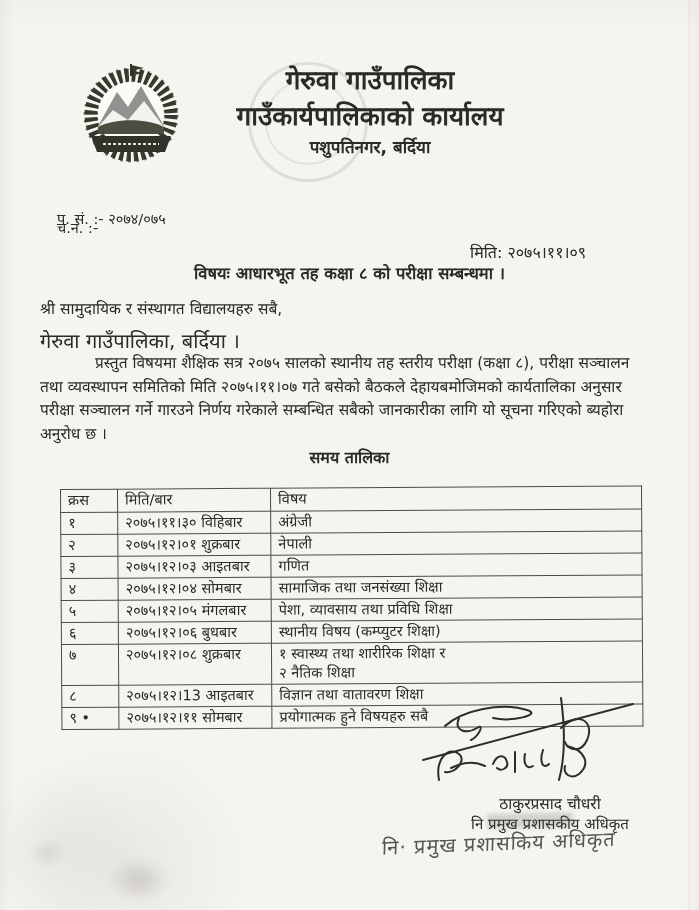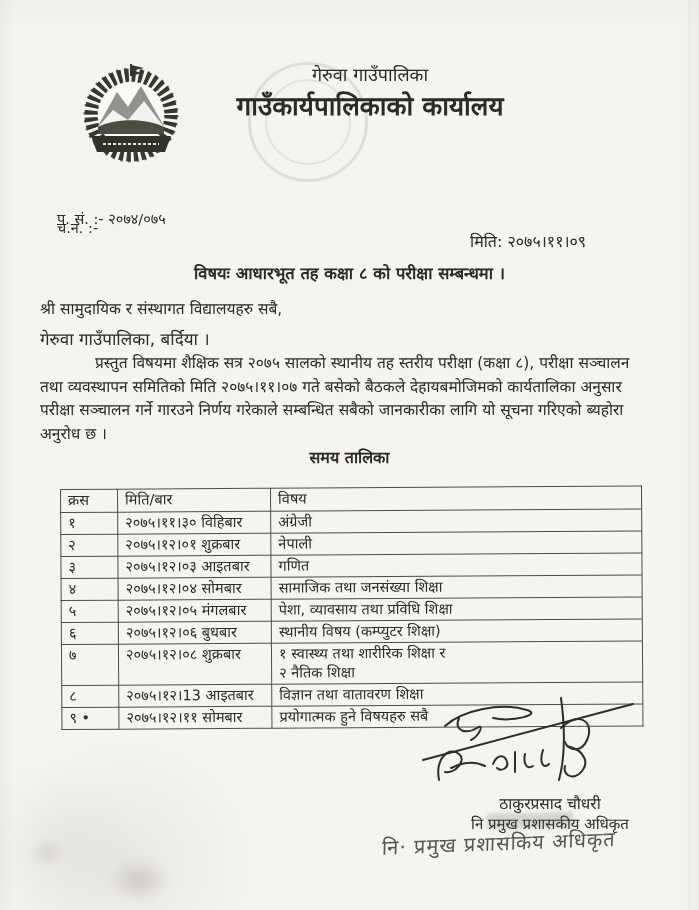--- a/index.html
+++ b/index.html
@@ -11,36 +11,36 @@
       radial-gradient(circle at 8% 93%, rgba(120,118,110,.07), transparent 8%),
       linear-gradient(90deg, rgba(0,0,0,.035), transparent 2%, transparent 98%, rgba(0,0,0,.03)),
       linear-gradient(180deg, rgba(0,0,0,.02), transparent 3%);
     font-family:"DejaVu Sans","Liberation Sans",sans-serif;
     color:#2b2a26;overflow:hidden;
   }
   .abs{position:absolute;}
   
   .emblem{left:78px;top:60px;width:106px;height:114px;}
   .head{left:160px;top:64px;width:420px;text-align:center;line-height:1.25;}
-  .head .l1{font-size:18px;font-weight:400;}
+  .head .l1{font-size:26px;font-weight:700;}
   .head .l2{font-size:26px;font-weight:700;margin-top:3px;}
   .head .l3{font-size:17px;font-weight:700;margin-top:5px;}
   .head .l4{font-size:17px;font-weight:700;margin-top:2px;}
   .stamp-wm{left:248px;top:62px;width:114px;height:114px;border-radius:50%;
     border:3px solid rgba(96,110,92,.20);opacity:.8;}
   .stamp-wm::after{content:"";position:absolute;inset:14px;border-radius:50%;
     border:2px solid rgba(96,110,92,.16);}
   
   .ps{left:57px;top:196px;font-size:14.5px;margin-top:12px;}
   .cn{left:57px;top:217px;font-size:14.5px;}
-  .miti{left:470px;top:230px;font-size:16px;}
+  .miti{left:470px;top:241px;font-size:16px;}
   
   .subject{left:0;right:0;top:261px;text-align:center;font-size:16.5px;font-weight:600;}
   .sal1{left:40px;top:297px;font-size:15.5px;}
-  .sal2{left:40px;top:327px;font-size:17px;}
+  .sal2{left:40px;top:327px;font-size:20px;}
   
   .body-par{left:40px;top:352px;width:616px;font-size:15.5px;line-height:1.52;
     text-indent:55px;}
   
   .sch-title{left:0;right:0;top:446px;text-align:center;font-size:16px;font-weight:600;}
   .sch-sub{left:0;right:0;top:466px;text-align:center;font-size:16px;font-weight:700;}
   table.sched{left:60px;top:489px;width:582px;border-collapse:collapse;
     font-size:14.5px;transform:rotate(-.35deg);transform-origin:left top;}
   table.sched th,table.sched td{border:1.2px solid #4d4c44;padding:1px 7px;
     text-align:left;font-weight:400;line-height:1.3;vertical-align:top;}
@@ -79,20 +79,21 @@
     <path d="M20,67 C36,58 70,58 86,67 L86,74 L20,74 Z" fill="#4a4e40"></path>
     <path d="M13,76 L93,76 L87,92 L19,92 Z" fill="#30332a"></path>
     <line x1="25" y1="84" x2="81" y2="84" stroke="#e8e6dd" stroke-width="2" stroke-dasharray="3 2"></line>
   </svg>
 
   <div class="abs stamp-wm"></div>
 
   <div class="abs head">
     <div class="l1">गेरुवा गाउँपालिका</div>
     <div class="l2">गाउँकार्यपालिकाको कार्यालय</div>
+    <div class="l3">पशुपतिनगर, बर्दिया</div>
   </div>
 
   <div class="abs ps">
     <span>प. सं. :-</span>
     <span>२०७४/०७५</span>
   </div>
   <div class="abs cn">
     <span>च.नं. :-</span>
   </div>
   <div class="abs miti">

